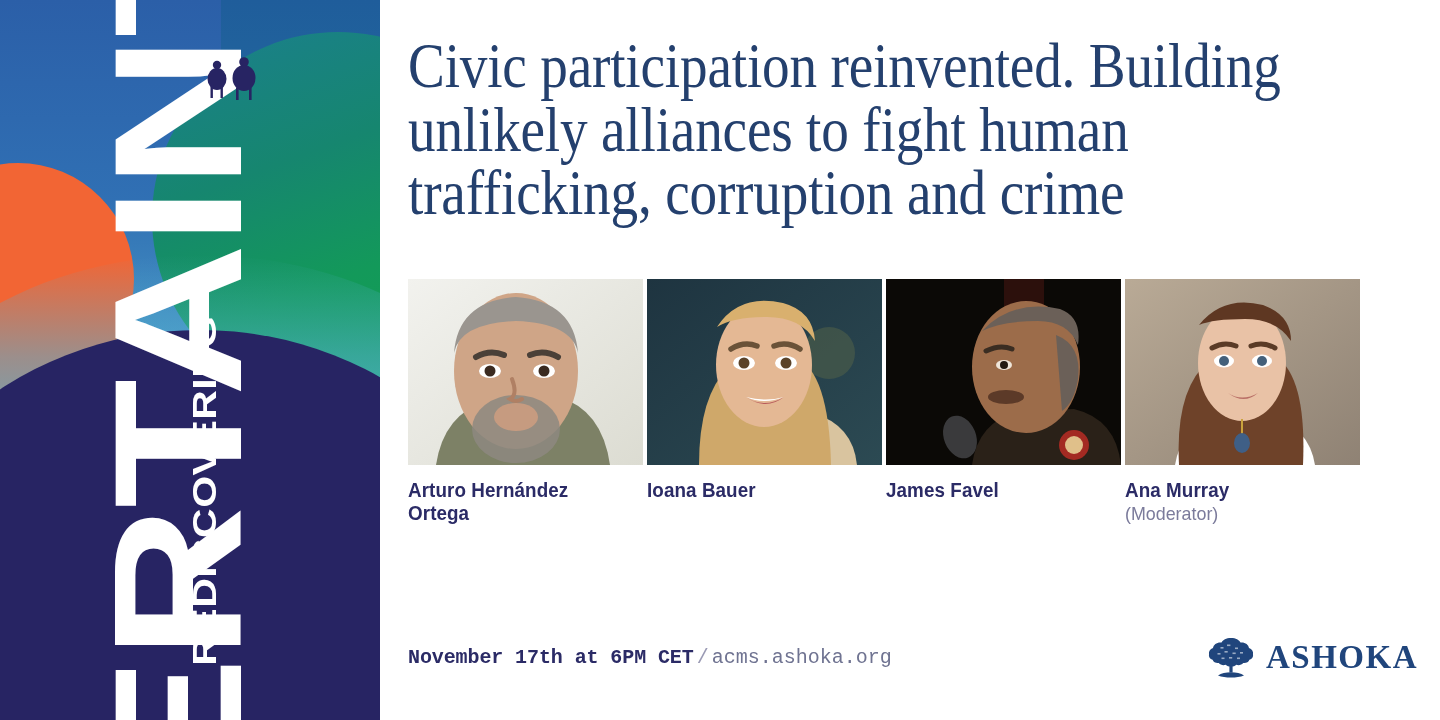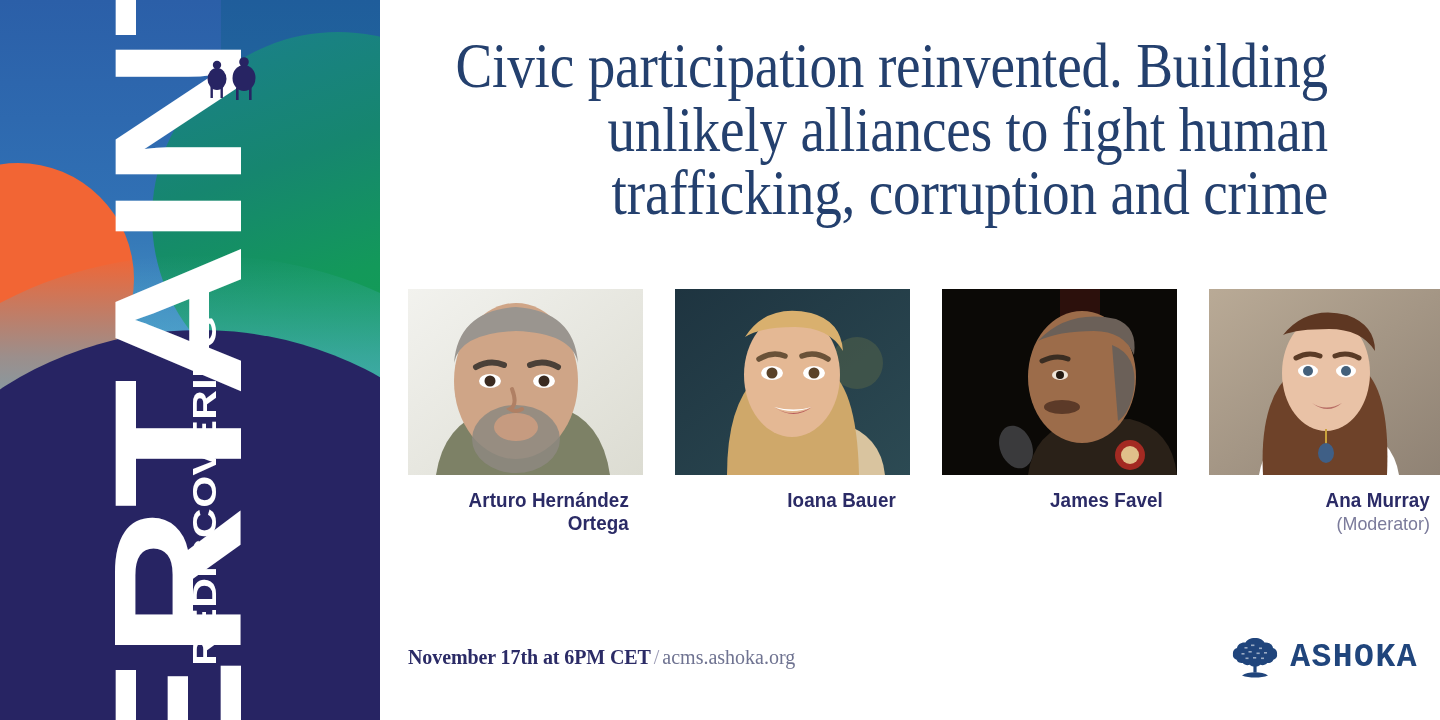--- a/index.html
+++ b/index.html
@@ -161,21 +161,20 @@
   }
 
   
   .content {
     position: absolute;
     left: 380px;
     top: 0;
     width: 1060px;
     height: 720px;
     background: #ffffff;
-    text-align: right;
   }
 
   .headline {
     position: absolute;
     left: 28px;
     top: 34px;
     width: 1000px;
     margin: 0;
     color: #24406e;
     font-family: "Liberation Serif", "DejaVu Serif", serif;
@@ -184,24 +183,24 @@
     line-height: 1.0;
     letter-spacing: -0.2px;
     scale: 0.92 1.06;
     transform-origin: left top;
   }
 
   
   .speakers {
     position: absolute;
     left: 28px;
-    top: 289px;
+    top: 279px;
     width: 1010px;
     display: flex;
-    gap: 32px;
+    gap: 4px;
   }
   .speaker {
     width: 235px;
   }
   .portrait {
     width: 235px;
     height: 186px;
     overflow: hidden;
     position: relative;
     background: #cfd6dd;
@@ -233,21 +232,21 @@
   .footer {
     position: absolute;
     left: 28px;
     bottom: 42px;
     width: 1010px;
     display: flex;
     align-items: center;
     justify-content: space-between;
   }
   .footer-line {
-    font-family: Liberation Serif, serif;
+    font-family: Liberation Mono, monospace;
     font-size: 20px;
     white-space: nowrap;
   }
   .footer-date {
     color: #2b2b66;
     font-weight: 700;
     letter-spacing: -0.1px;
   }
   .footer-sep {
     color: #9a9ab4;
@@ -260,21 +259,21 @@
   }
 
   .logo {
     display: flex;
     align-items: center;
     gap: 12px;
   }
   .logo-mark { width: 46px; height: 42px; display: block; }
   .logo-word {
     color: #20457c;
-    font-family: Liberation Mono, monospace;
+    font-family: Liberation Serif, serif;
     font-weight: 700;
     font-size: 33px;
     letter-spacing: 1.5px;
     line-height: 1;
   }
 </style>
 </head>
 <body>
 
 <div class="poster">

